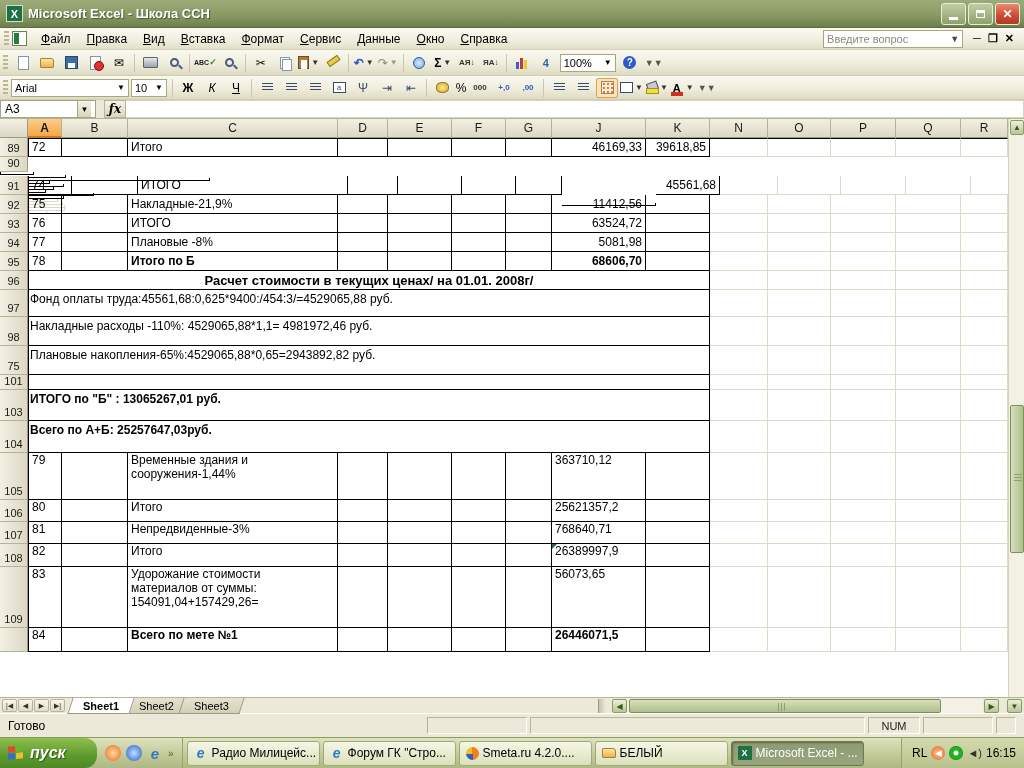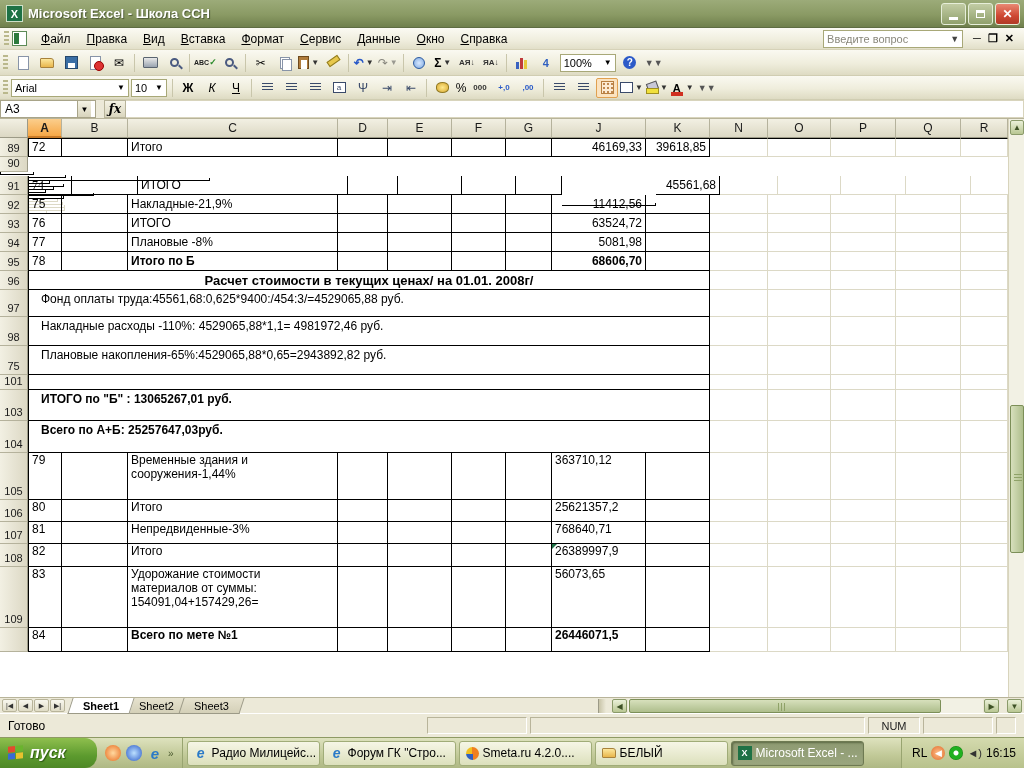--- a/index.html
+++ b/index.html
@@ -162,21 +162,21 @@
     color:#1A1A1A; padding-bottom:2px; }
   .cell { font-size:12px; color:#000; display:flex; padding:1px 3px;
     border-right:1px solid #000; border-bottom:1px solid #000; overflow:hidden;
     align-items:flex-end; white-space:pre-line; line-height:1.15; }
   .row-first .cell, .row-first .merged { border-top:1px solid #000; }
   .cell.vtop { align-items:flex-start; }
   .cell.num { justify-content:flex-end; }
   .cell.numleft { justify-content:flex-start; }
   .cell.bold, .merged.bold { font-weight:bold; }
   .merged { font-size:12px; border-right:1px solid #000; border-bottom:1px solid #000;
-    display:flex; align-items:flex-start; padding:2px 12px; white-space:nowrap;
+    display:flex; align-items:flex-start; padding:2px 1px; white-space:nowrap;
     overflow:hidden; line-height:1.2; }
   .merged.center { justify-content:center; font-size:13px; }
   .outcell { border-right:1px solid #DCD9C6; border-bottom:1px solid #DCD9C6; }
   .cellA { border-left:1px solid #000; }
   .tri { position:relative; }
   .tri::before { content:""; position:absolute; left:0; top:0; width:0; height:0;
     border-top:5px solid #1E7145; border-right:5px solid transparent; }
 
   
   .vscroll { position:absolute; right:0; top:0; width:16px; height:578px;
@@ -547,21 +547,21 @@
           <div class="cell num" style="width: 94px;">5942,83</div>
           <div class="cell num" style="width: 64px;">5942,83</div>
           <div class="cell outcell" style="width: 58px;"></div>
           <div class="cell outcell" style="width: 63px;"></div>
           <div class="cell outcell" style="width: 65px;"></div>
           <div class="cell outcell" style="width: 65px;"></div>
           <div class="cell outcell" style="width: 47px;"></div>
         </div>
         <div class="g-row" style="height: 19px;">
           <div class="g-hdr" style="width: 28px;">91</div>
-          <div class="cell cellA" style="width: 44px; font-family: Liberation Serif, serif;">74</div>
+          <div class="cell cellA" style="width: 44px;">74</div>
           <div class="cell" style="width: 66px;"></div>
           <div class="cell" style="width: 210px;">ИТОГО</div>
           <div class="cell" style="width: 50px;"></div>
           <div class="cell" style="width: 64px;"></div>
           <div class="cell" style="width: 54px;"></div>
           <div class="cell" style="width: 46px;"></div>
           <div class="cell num" style="width: 94px; margin-top: 27px;">52112,16</div>
           <div class="cell num" style="width: 64px;">45561,68</div>
           <div class="cell outcell" style="width: 58px;"></div>
           <div class="cell outcell" style="width: 63px;"></div>

